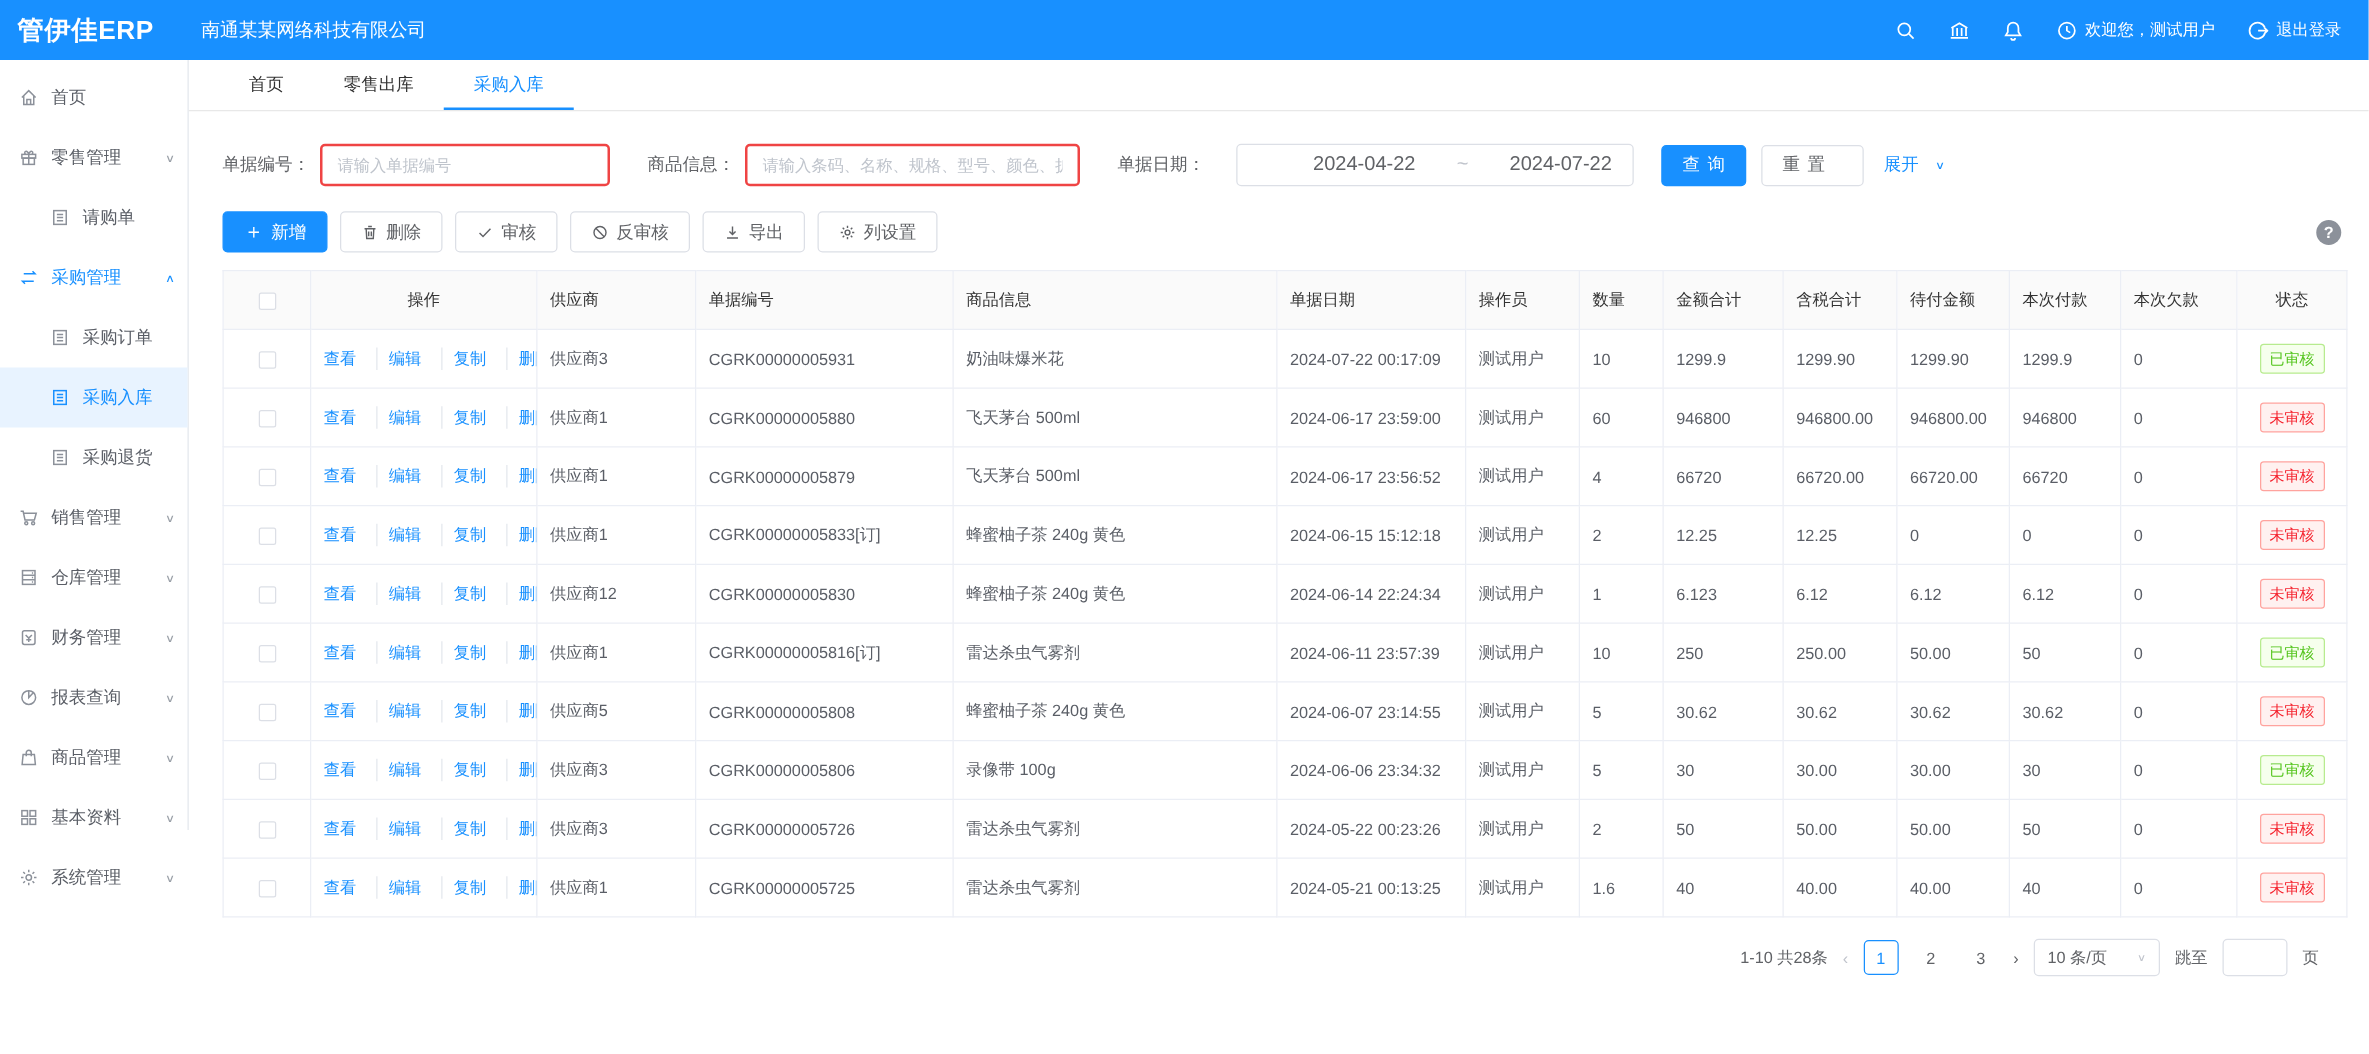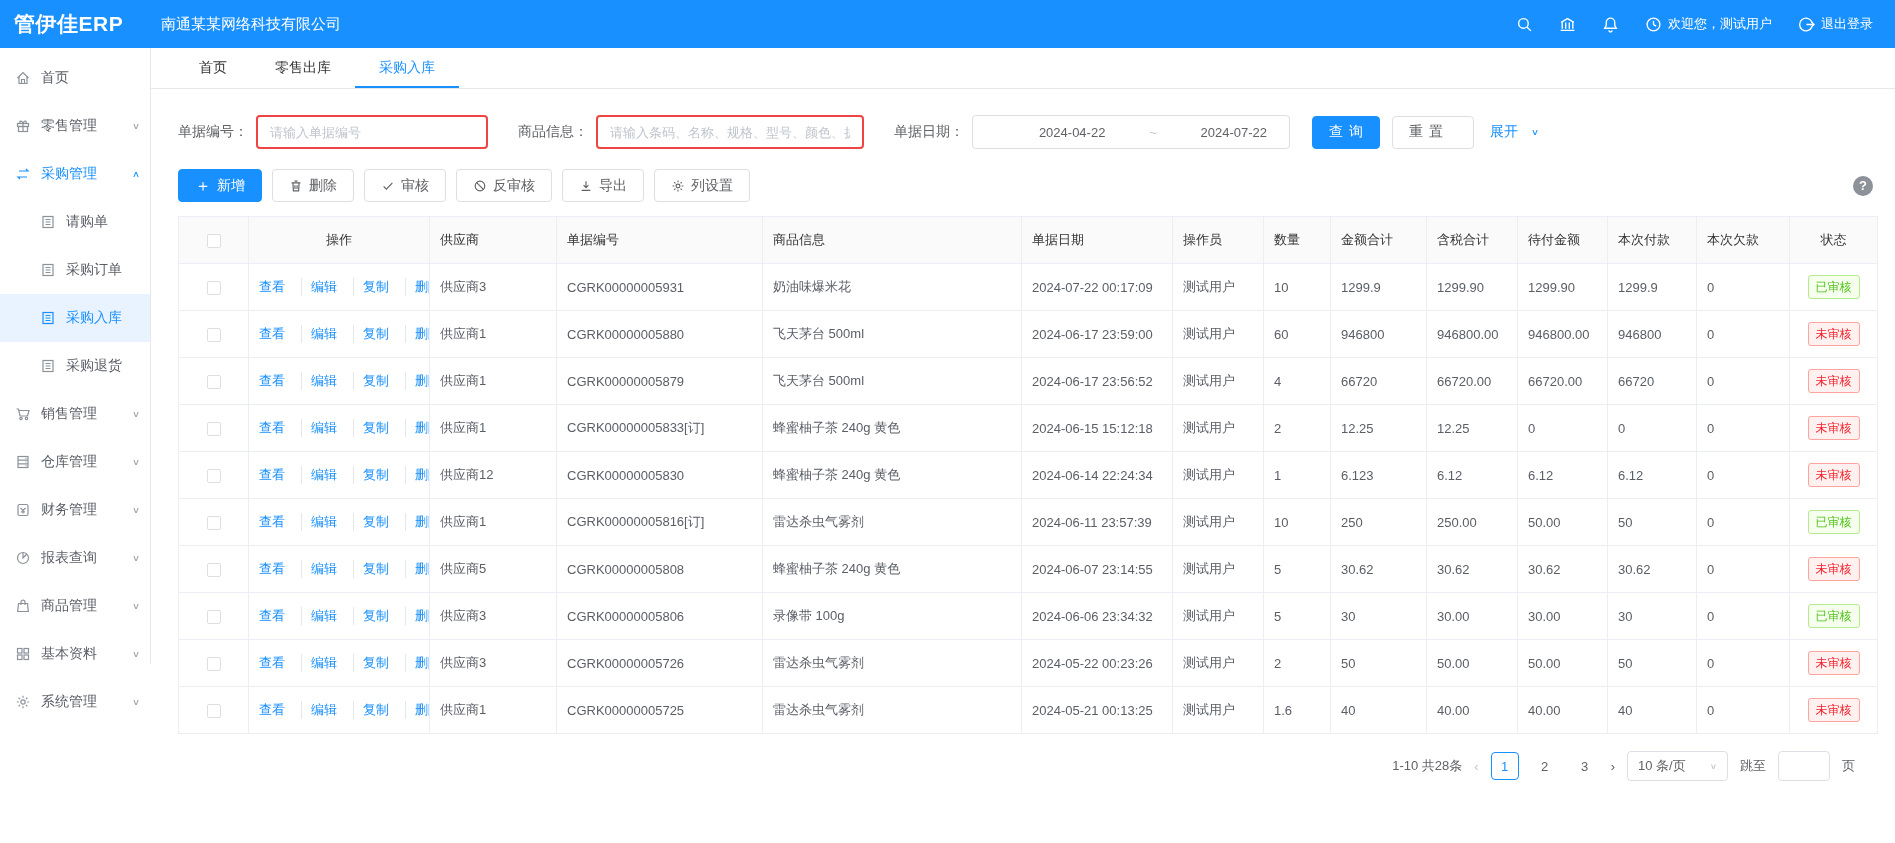--- a/index.html
+++ b/index.html
@@ -44,22 +44,22 @@
 
   .filter-row { display:flex; align-items:center; margin-top:26px; }
   .flabel { color:#606266; white-space:nowrap; }
   .finput { height:34px; border:2px solid #ef4444; border-radius:4px; padding:0 12px; font-size:13px;
     color:#3b82f6; font-family:inherit; outline:none; }
   .finput::placeholder { color:#bfc4cc; }
   .inp-order { width:232px; margin-left:8px; }
   .inp-product { width:268px; margin-left:8px; }
   .grp { display:flex; align-items:center; }
   .grp + .grp { margin-left:30px; }
-  .daterange { width:318px; height:34px; border:1px solid #dcdfe6; border-radius:4px; margin-left:8px;
-    display:flex; align-items:center; justify-content:space-around; color:#606266; font-size:13px; cursor:pointer;padding-left:44px; }
+  .daterange { width:318px; height:34px; border:1px solid #dcdfe6; border-radius:4px; margin-left:25px;
+    display:flex; align-items:center; justify-content:space-around; color:#606266; font-size:16px; cursor:pointer;padding-left:44px; }
   .daterange .sep { color:#c0c4cc; }
   .btn { height:33px; border-radius:4px; border:1px solid #dcdfe6; background:#fff; color:#606266;
     font-size:14px; padding:0 16px; cursor:pointer; display:inline-flex; align-items:center; gap:6px;
     font-family:inherit; }
   .btn.primary { background:#1890ff; border-color:#1890ff; color:#fff; }
   .btn-query { margin-left:22px; letter-spacing:6px; padding:0 10px 0 16px; }
   .btn-reset { margin-left:12px; letter-spacing:6px; padding:0 24px 0 16px; }
   .expand-link { color:#1890ff; margin-left:16px; display:inline-flex; align-items:center; gap:13px; font-size:14px; }
   .expand-link .chev { font-size:11px; transform:scaleY(0.8); }
 
@@ -157,35 +157,35 @@
     <div class="side-item">
       <span class="micon">
         <svg viewBox="0 0 16 16">
             <rect x="2.5" y="5.5" width="11" height="3"></rect>
             <rect x="3.5" y="8.5" width="9" height="5"></rect>
             <path d="M8 5.5v8M5.5 5.5C4 4.5 5 2.5 6.5 3.2 7.6 3.7 8 5.5 8 5.5s.4-1.8 1.5-2.3C11 2.5 12 4.5 10.5 5.5"></path>
           </svg></span>
       <span>零售管理</span>
       <span class="chev">∨</span>
     </div>
+    <div class="side-item side-sub">
+      <span class="micon">
+        <svg viewBox="0 0 16 16">
+            <rect x="3" y="2.5" width="10" height="11"></rect>
+            <path d="M5.5 5.5h5M5.5 8h5M5.5 10.5h5"></path>
+          </svg></span>
+      <span>请购单</span>
+    </div>
     <div class="side-item parent-active">
       <span class="micon">
         <svg viewBox="0 0 16 16">
             <path d="M4 5h9l-2-2M12 11H3l2 2"></path>
           </svg></span>
       <span>采购管理</span>
       <span class="chev">∧</span>
-    </div>
-    <div class="side-item side-sub">
-      <span class="micon">
-        <svg viewBox="0 0 16 16">
-            <rect x="3" y="2.5" width="10" height="11"></rect>
-            <path d="M5.5 5.5h5M5.5 8h5M5.5 10.5h5"></path>
-          </svg></span>
-      <span>请购单</span>
     </div>
     <div class="side-item side-sub">
       <span class="micon">
         <svg viewBox="0 0 16 16">
             <rect x="3" y="2.5" width="10" height="11"></rect>
             <path d="M5.5 5.5h5M5.5 8h5M5.5 10.5h5"></path>
           </svg></span>
       <span>采购订单</span>
     </div>
     <div class="side-item side-sub active">

